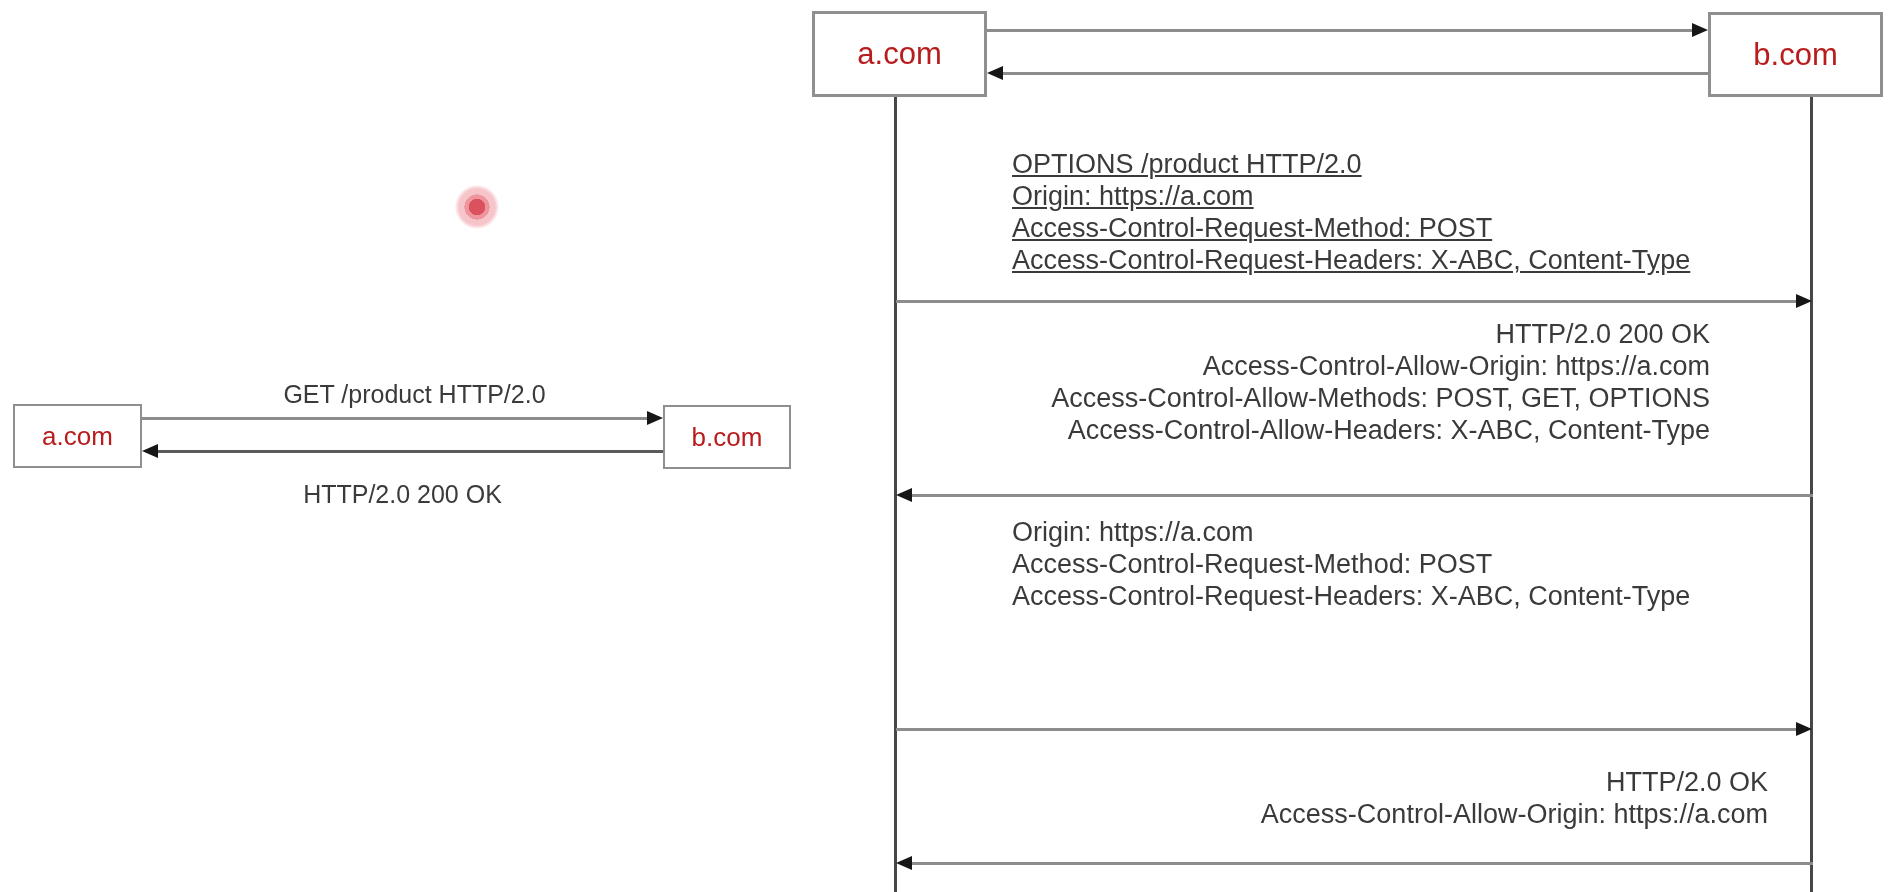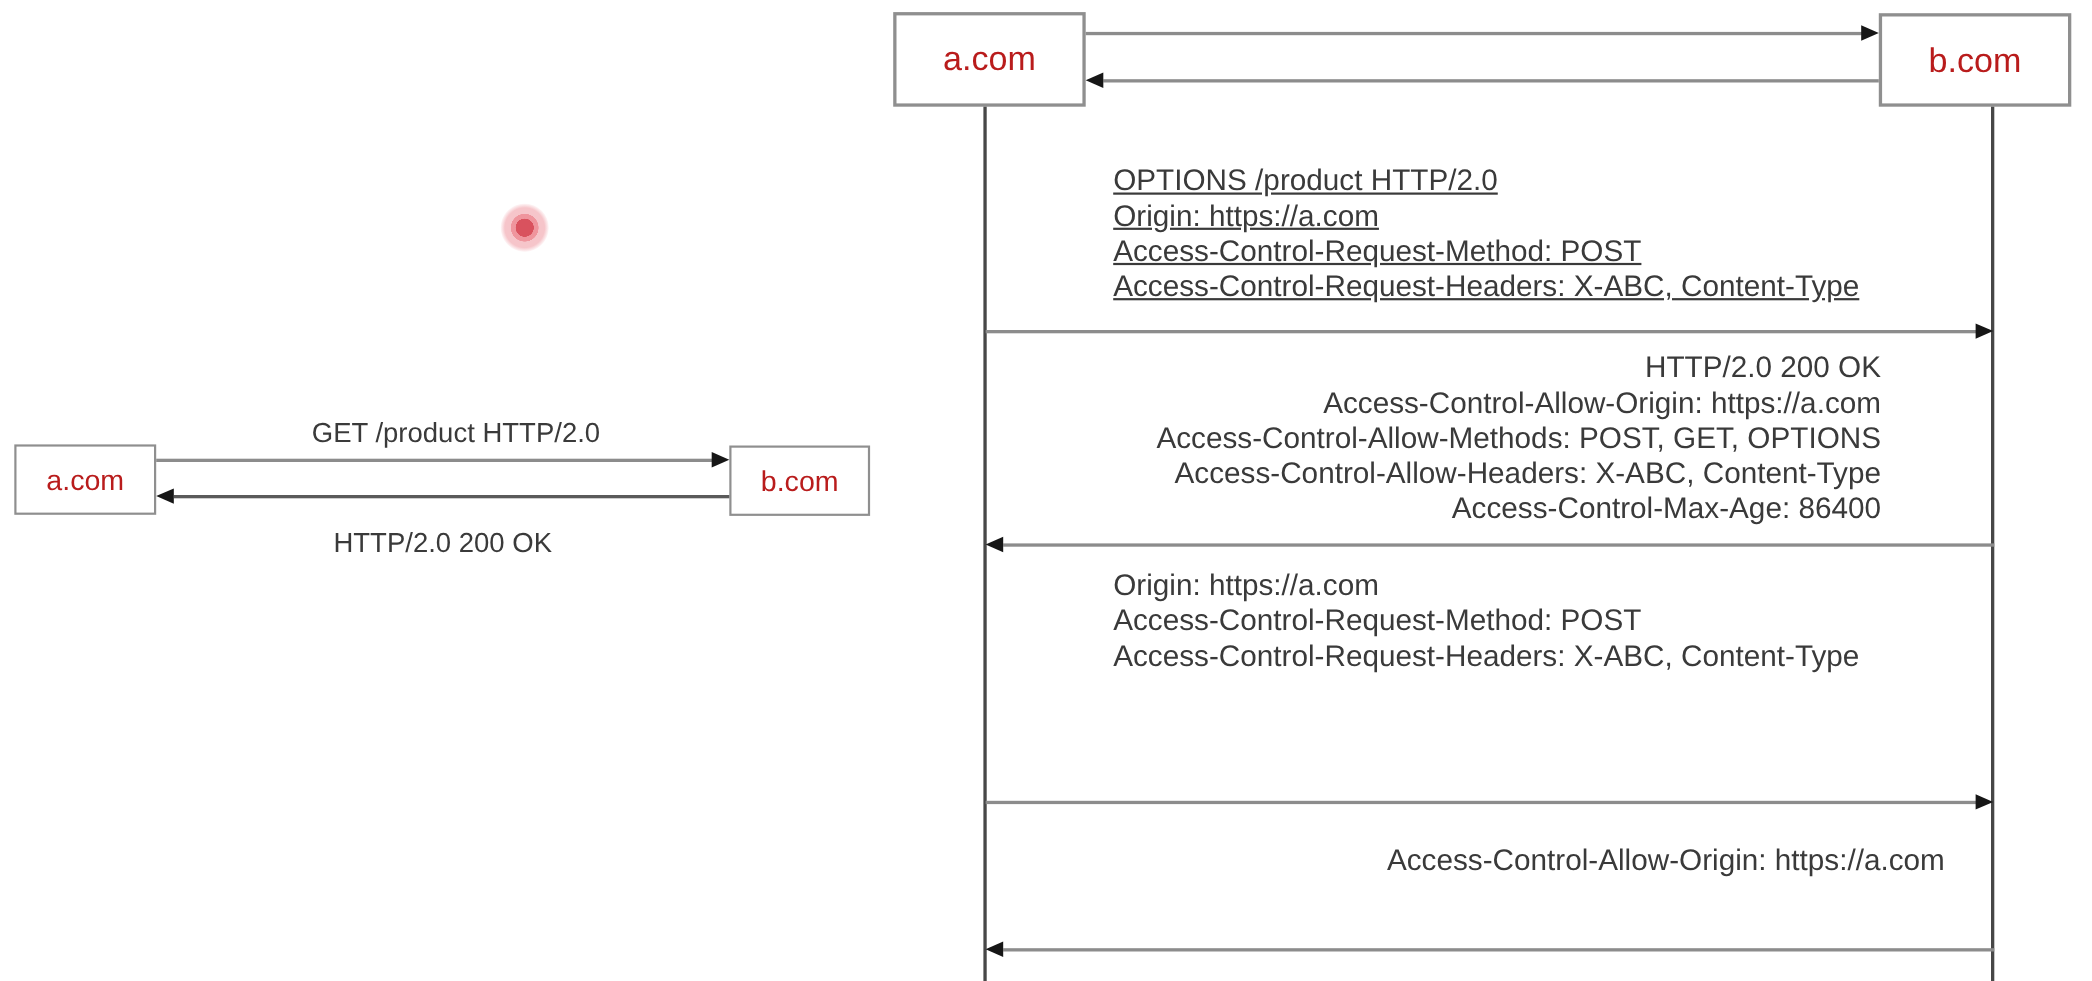--- a/index.html
+++ b/index.html
@@ -93,36 +93,36 @@
     </div>
 
     <div class="hline" style="left:896px; top:300px; width:902px;"></div>
     <div class="ah r" style="left:1796px; top:294px;"></div>
 
     <div class="msg right" style="left:896px; top:318px; width:814px;">
       <div>HTTP/2.0 200 OK</div>
       <div>Access-Control-Allow-Origin: https://a.com</div>
       <div>Access-Control-Allow-Methods: POST, GET, OPTIONS</div>
       <div>Access-Control-Allow-Headers: X-ABC, Content-Type</div>
-      <div>Access-Control-Max-Age: 86400</div>
     </div>
 
     <div class="hline" style="left:912px; top:494px; width:901px;"></div>
     <div class="ah l" style="left:896px; top:488px;"></div>
 
     <div class="msg" style="left:1012px; top:516px;">
       <div>Origin: https://a.com</div>
       <div>Access-Control-Request-Method: POST</div>
       <div>Access-Control-Request-Headers: X-ABC, Content-Type</div>
     </div>
 
     <div class="hline" style="left:896px; top:728px; width:902px;"></div>
     <div class="ah r" style="left:1796px; top:722px;"></div>
 
     <div class="msg right" style="left:896px; top:766px; width:872px;">
+      <div>HTTP/2.0 OK</div>
       <div>Access-Control-Allow-Origin: https://a.com</div>
     </div>
 
     <div class="hline" style="left:912px; top:862px; width:901px;"></div>
     <div class="ah l" style="left:896px; top:856px;"></div>
 
   </div>
 </div>
 
 </body></html>

